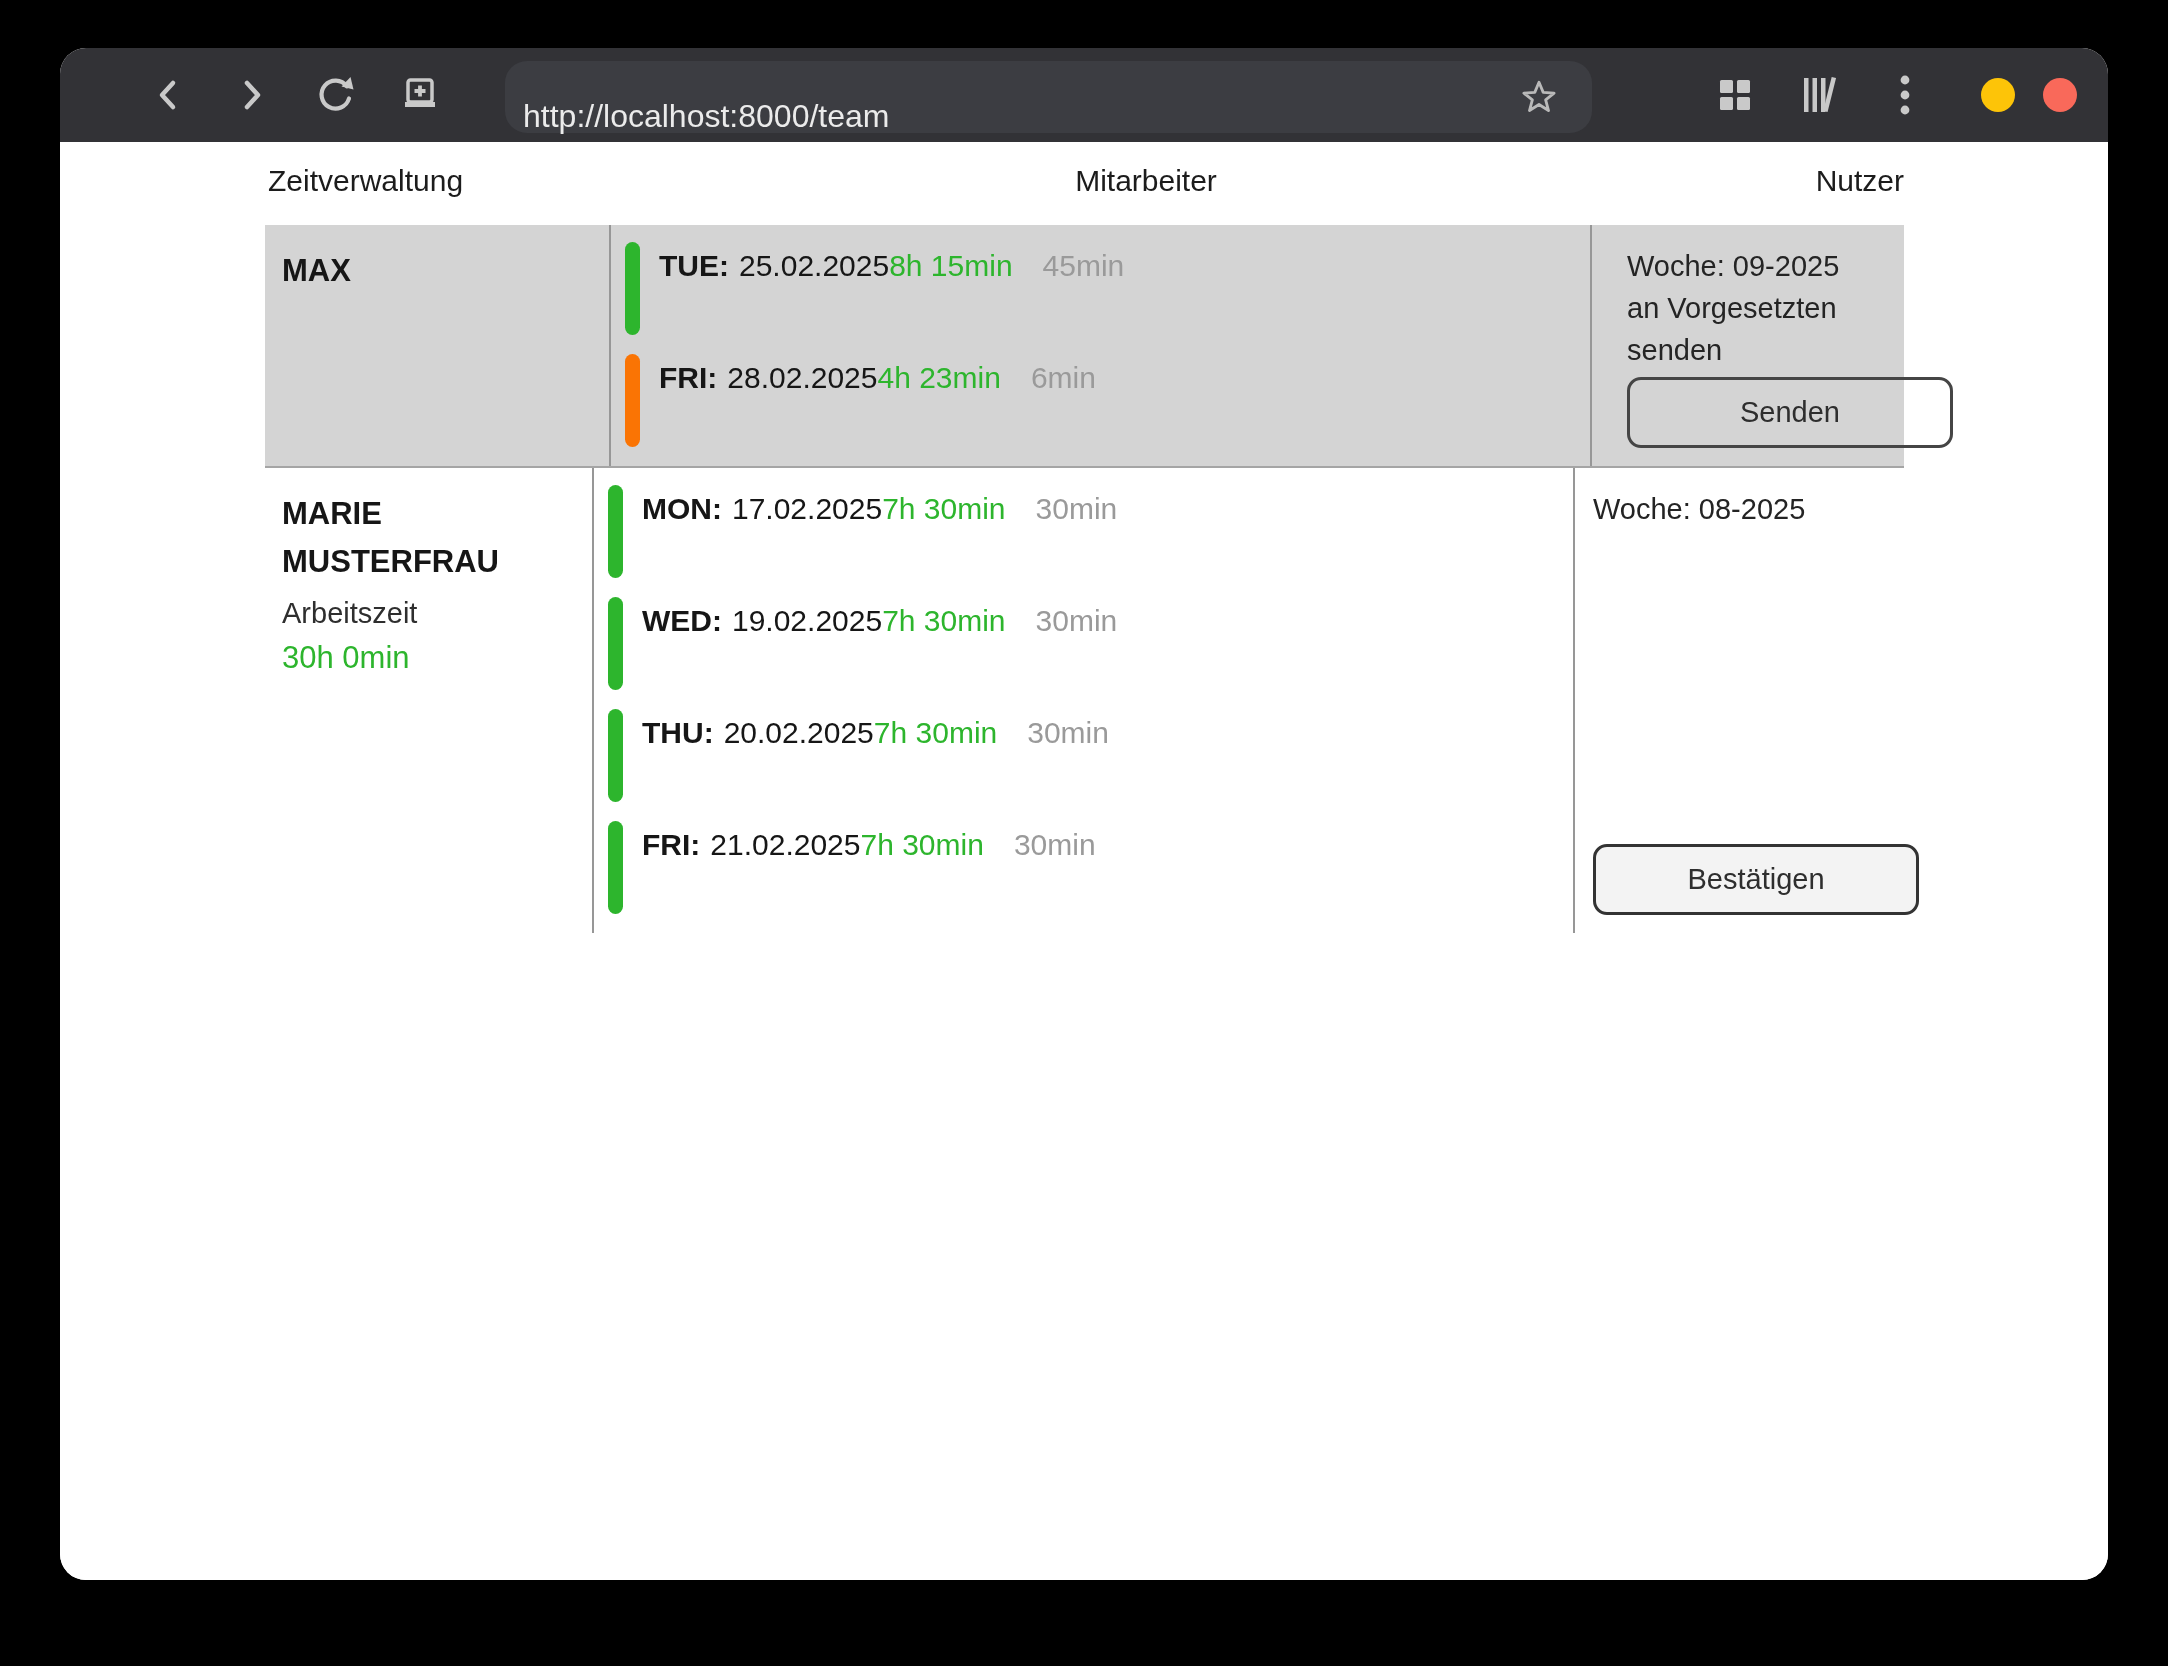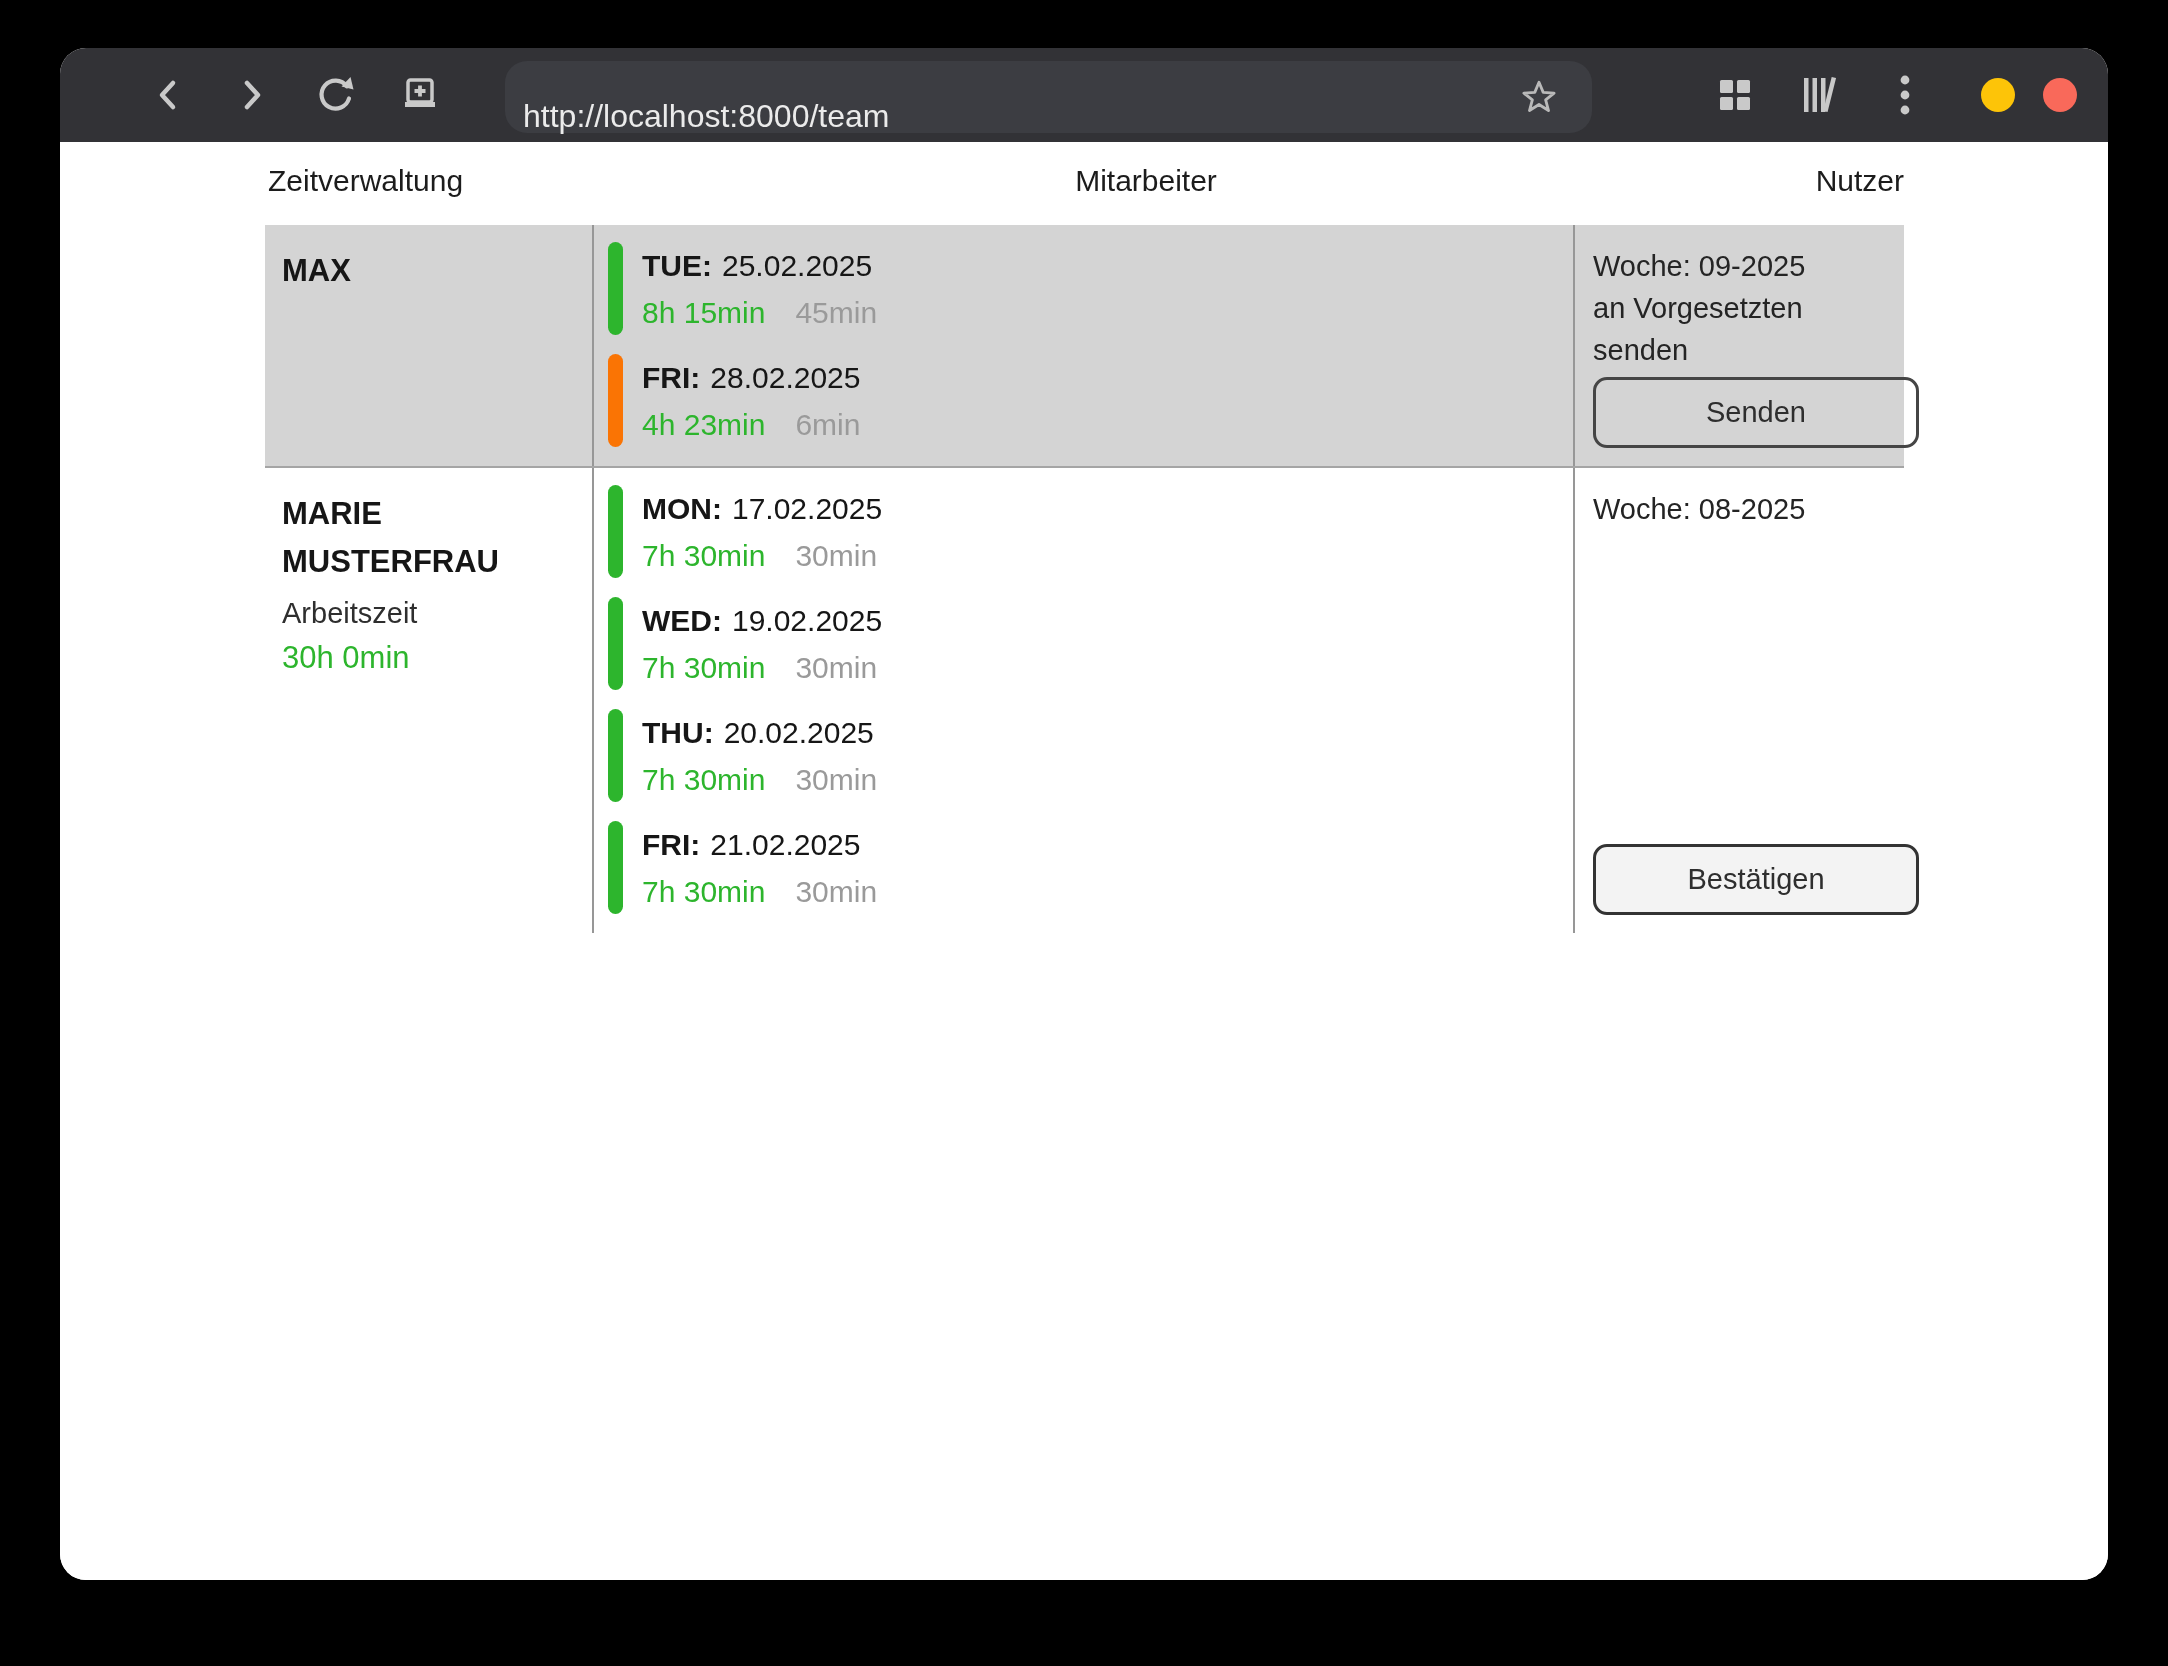--- a/index.html
+++ b/index.html
@@ -25,34 +25,34 @@
   .urlbar .star{position:absolute;right:34px;top:17px;width:38px;height:38px;cursor:pointer;}
   .dot{position:absolute;top:30px;width:34px;height:34px;border-radius:50%;cursor:pointer;}
   
   .page{flex:1;background:#fff;position:relative;color:#161616;}
   .page-nav{position:absolute;left:0;right:0;top:22px;height:46px;font-size:30px;color:#1c1c1c;padding-left:41px;}
   .nav-left{position:absolute;left:208px;top:0;}
   .nav-center{position:absolute;left:1086px;top:0;transform:translateX(-50%);}
   .nav-right{position:absolute;right:204px;top:0;}
   .team-table{position:absolute;left:205px;top:83px;width:1639px;}
   .t-row{display:flex;box-sizing:border-box;}
-  .t-row.highlight{background:#d4d4d4;height:241px;}
+  .t-row.highlight{background:#d4d4d4;height:241px;gap:17px;}
   .t-row.plain{height:467px;border-top:2px solid #a5a5a5;}
   .col-name{width:327px;box-sizing:border-box;padding:22px 8px 0 17px;flex:none;}
   .col-days{width:983px;box-sizing:border-box;flex:none;
     border-left:2px solid #979797;border-right:2px solid #979797;
     padding:17px 0 0 14px;}
   .col-week{width:362px;box-sizing:border-box;flex:none;position:relative;
     padding:20px 18px 0 18px;font-size:29px;line-height:42px;color:#242424;}
   .emp-name{font-weight:bold;font-size:31px;line-height:48px;color:#161616;}
   .emp-sub{font-size:29px;line-height:44px;color:#2e2e2e;margin-top:5px;}
   .emp-total{font-size:31px;line-height:46px;color:#2db52d;}
   .day{display:flex;height:93px;margin-bottom:19px;}
   .day-bar{width:15px;border-radius:9px;margin-right:19px;flex:none;}
-  .day-lines{display:flex;flex-direction:column;justify-content:flex-start;
+  .day-lines{display:flex;flex-direction:row;justify-content:flex-start;
     font-size:30px;line-height:47px;}
   .day-l1{color:#161616;}
   .day-l1 .d-label{font-weight:bold;}
   .day-l1 .d-date{margin-left:10px;}
   .day-l2 .d-work{color:#2db52d;}
   .day-l2 .d-break{color:#9a9a9a;margin-left:30px;}
   .week-btn{
     position:absolute;left:18px;right:18px;bottom:18px;height:71px;
     border:3px solid #454545;border-radius:14px;background:transparent;
     font-size:29px;color:#2e2e2e;font-family:inherit;cursor:pointer;

